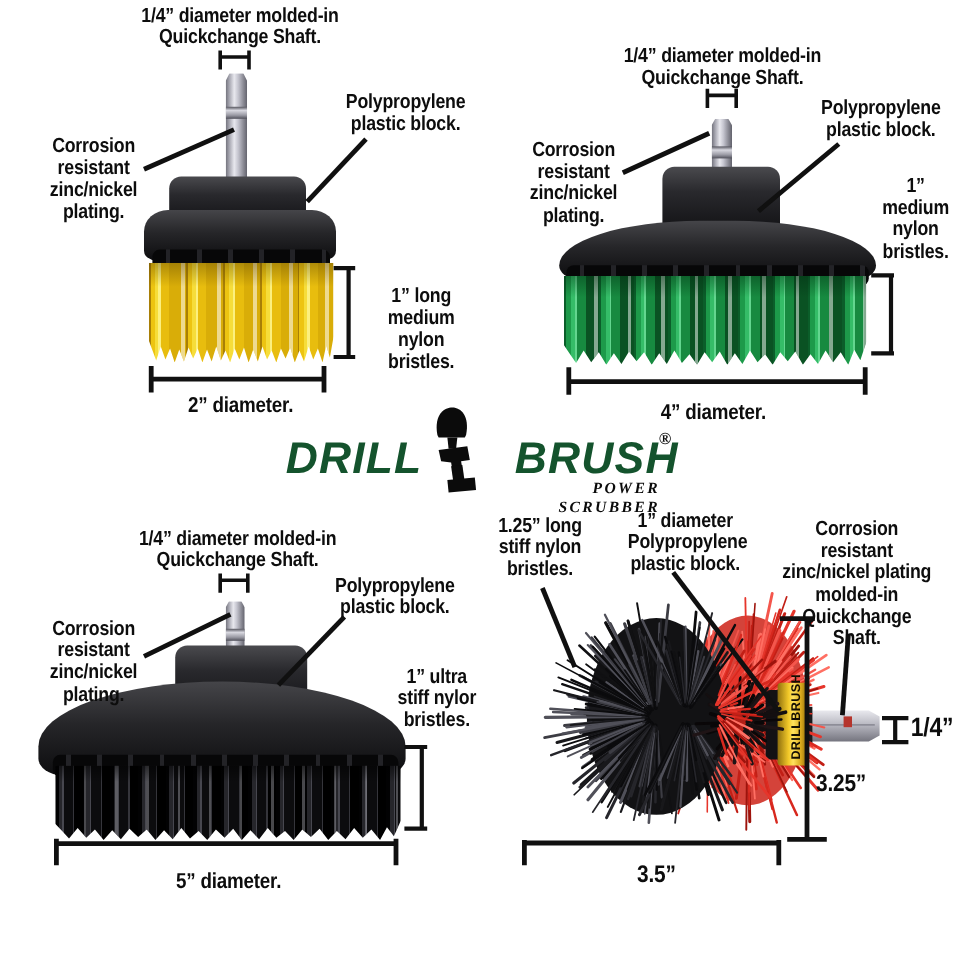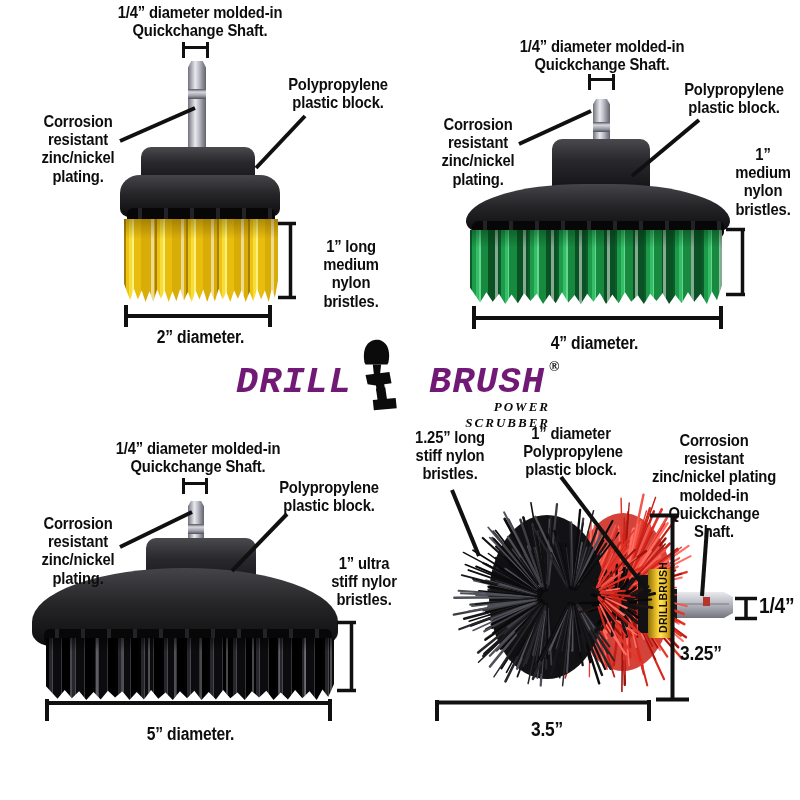--- a/index.html
+++ b/index.html
@@ -6,22 +6,22 @@
   #stage{position:relative;width:800px;height:800px;background:#fff;overflow:hidden;
          font-family:"Liberation Sans","DejaVu Sans",sans-serif;border-radius:30px;}
   .abs{position:absolute;}
   
   .lbl{position:absolute;font-weight:bold;color:#0d0d0d;text-align:center;
        white-space:pre-line;line-height:1.07;letter-spacing:-.2px;font-size:17px;
        transform:scaleX(.87);transform-origin:50% 0;}
   .lbl.dim{font-size:18px;}
   .lbl.left-org{transform-origin:0 0;text-align:left;}
   
-  .logoword{position:absolute;font-family:Liberation Mono, monospace;
-            font-style:italic;font-weight:bold;color:#701a75;font-size:37px;letter-spacing:1px;}
+  .logoword{position:absolute;font-family:Liberation Sans, sans-serif;
+            font-style:italic;font-weight:bold;color:#14532d;font-size:37px;letter-spacing:1px;}
   .tagline{position:absolute;font-family:"Liberation Serif","DejaVu Serif",serif;
            font-style:italic;font-weight:bold;color:#0a0a0a;font-size:13px;letter-spacing:2px;
            text-align:right;}
   .regmark{position:absolute;font-family:"Liberation Serif","DejaVu Serif",serif;
            font-weight:bold;color:#0a0a0a;font-size:14px;}
   
   .shaft{position:absolute;border-radius:2px;
      background:linear-gradient(90deg,#70707a 0%,#a8a8b2 18%,#e8e8ee 40%,#c5c5cf 58%,#8b8b95 82%,#62626c 100%);
      clip-path:polygon(18% 0,82% 0,100% 7%,100% 100%,0 100%,0 7%);}
   .shaft::before{content:"";position:absolute;left:0;right:0;top:30%;height:10px;

